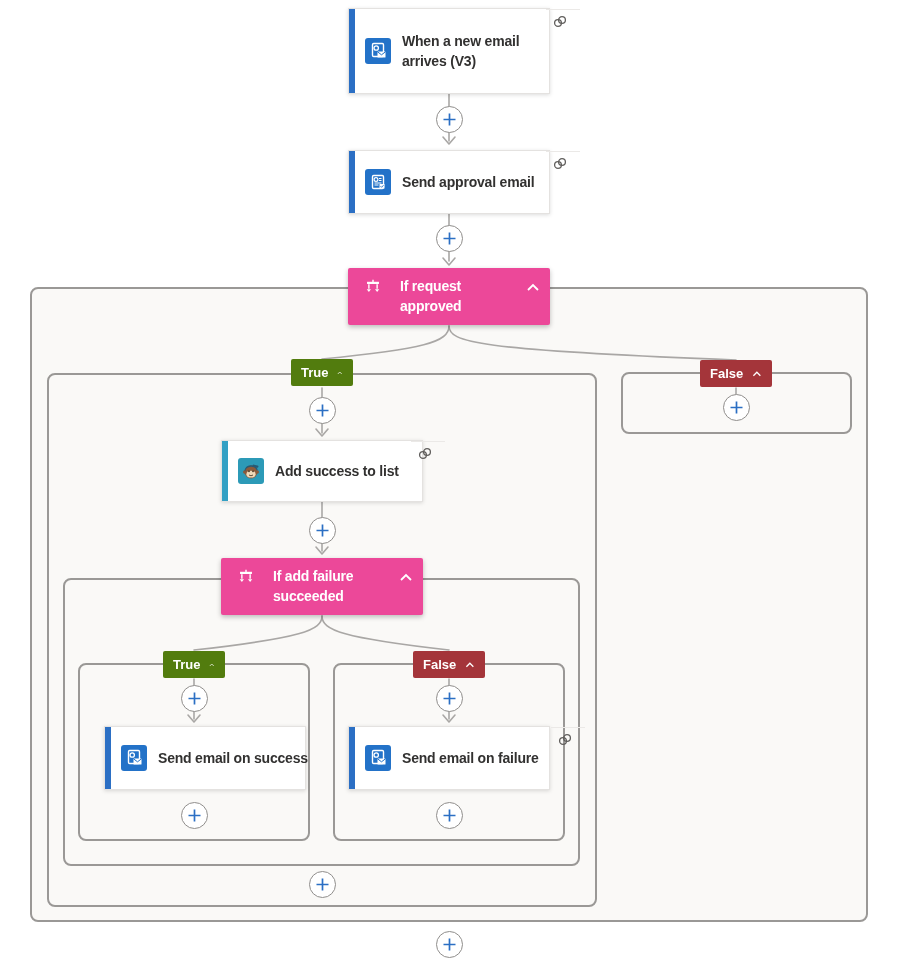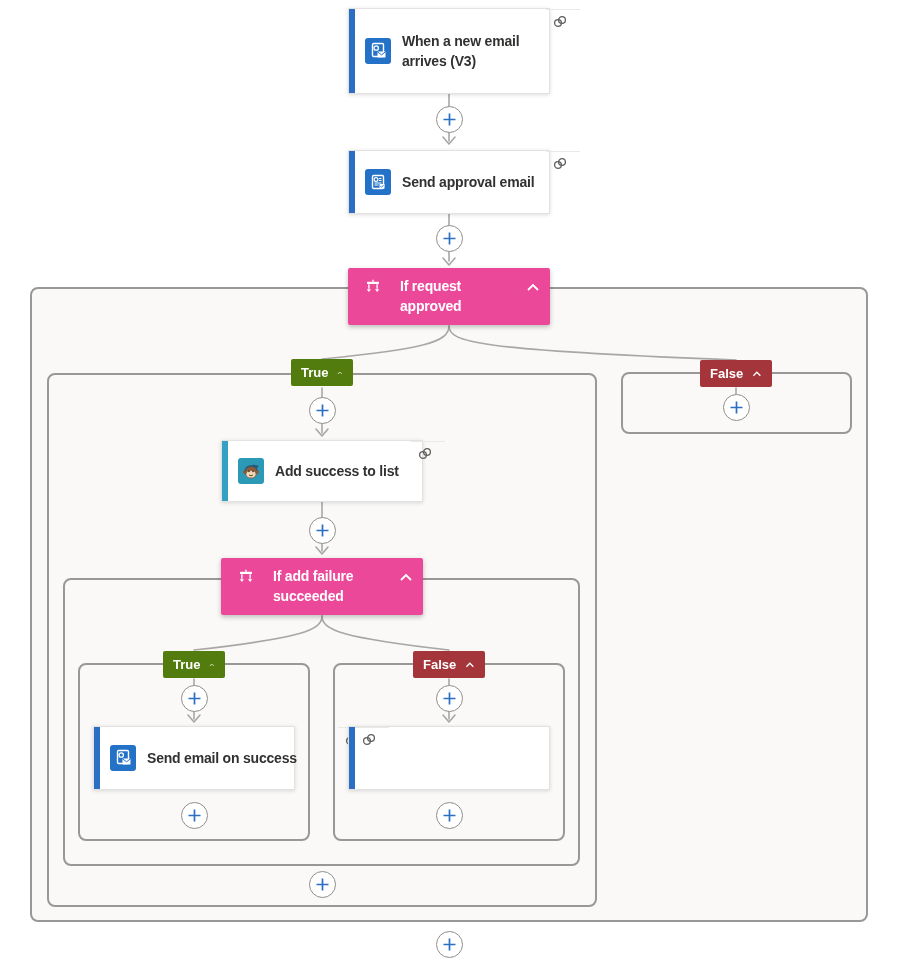--- a/index.html
+++ b/index.html
@@ -260,21 +260,21 @@
       <path d="M7.5,1.5 V13.5 M1.5,7.5 H13.5" stroke="#2b6fc4" stroke-width="1.7" fill="none"></path>
     </svg>
   </div>
 
   <div class="plus" style="left:435.5px; top:684.5px;">
     <svg width="15" height="15" viewBox="0 0 15 15">
       <path d="M7.5,1.5 V13.5 M1.5,7.5 H13.5" stroke="#2b6fc4" stroke-width="1.7" fill="none"></path>
     </svg>
   </div>
 
-  <div class="card" style="left:93px; top:726px; height:64px;gap:29px;">
+  <div class="card" style="left:104px; top:726px; height:64px;gap:29px;">
     <div class="accent" style="background:#2b6fc4;"></div>
     <div class="row">
       <div class="chip" style="background:#2372c8;">
         <svg width="20" height="20" viewBox="0 0 20 20">
           <rect x="4.5" y="2.5" width="11" height="13" rx="1.2" fill="none" stroke="#fff" stroke-width="1.4"></rect>
           <circle cx="8.2" cy="7" r="2.2" fill="none" stroke="#fff" stroke-width="1.3"></circle>
           <rect x="9.5" y="10.5" width="8" height="6" rx="0.6" fill="#fff"></rect>
           <path d="M9.5,10.8 L13.5,13.8 L17.5,10.8" fill="none" stroke="#2372c8" stroke-width="1"></path>
         </svg>
       </div>
@@ -285,20 +285,31 @@
         <svg width="16" height="13" viewBox="0 0 16 13">
           <circle cx="6" cy="8" r="3.4" fill="none" stroke="#605e5c" stroke-width="1.3"></circle>
           <circle cx="10" cy="5" r="3.4" fill="none" stroke="#605e5c" stroke-width="1.3"></circle>
         </svg>
       </span>
     </div>
   </div>
 
   <div class="card" style="left:348px; top:726px; height:64px;">
     <div class="accent" style="background:#2b6fc4;"></div>
+    <div class="row">
+      <div class="chip" style="background:#2372c8;">
+        <svg width="20" height="20" viewBox="0 0 20 20">
+          <rect x="4.5" y="2.5" width="11" height="13" rx="1.2" fill="none" stroke="#fff" stroke-width="1.4"></rect>
+          <circle cx="8.2" cy="7" r="2.2" fill="none" stroke="#fff" stroke-width="1.3"></circle>
+          <rect x="9.5" y="10.5" width="8" height="6" rx="0.6" fill="#fff"></rect>
+          <path d="M9.5,10.8 L13.5,13.8 L17.5,10.8" fill="none" stroke="#2372c8" stroke-width="1"></path>
+        </svg>
+      </div>
+      <div class="title nowrap">Send email on failure</div>
+    </div>
     <div class="footer">
       <span>
         <svg width="16" height="13" viewBox="0 0 16 13">
           <circle cx="6" cy="8" r="3.4" fill="none" stroke="#605e5c" stroke-width="1.3"></circle>
           <circle cx="10" cy="5" r="3.4" fill="none" stroke="#605e5c" stroke-width="1.3"></circle>
         </svg>
       </span>
     </div>
   </div>
 

